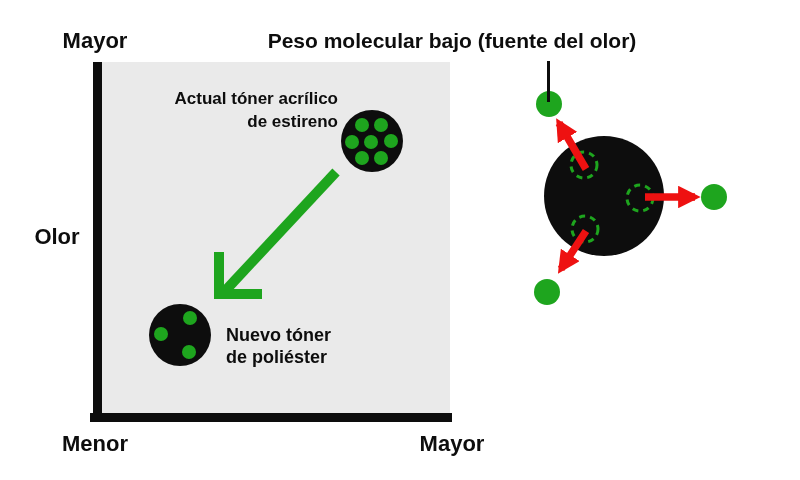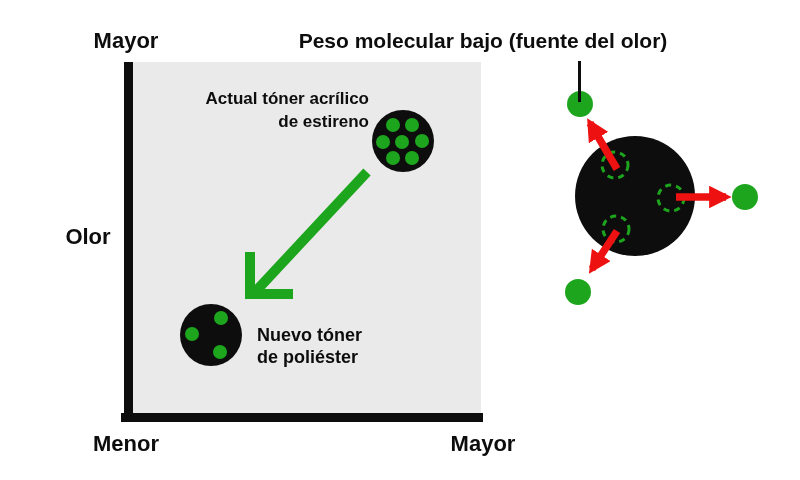--- a/index.html
+++ b/index.html
@@ -7,21 +7,20 @@
     padding: 0;
     background: #ffffff;
     font-family: "Liberation Sans", sans-serif;
   }
   .stage {
     position: relative;
     width: 748px;
     height: 480px;
     background: #ffffff;
     overflow: hidden;
-    margin-left: 31px;
   }
   svg text {
     font-family: "Liberation Sans", sans-serif;
     font-weight: 700;
     fill: #0d0d0d;
   }
   .t-title  { font-size: 21px; }
   .t-axis   { font-size: 22px; }
   .t-label  { font-size: 17px; }
   .t-label2 { font-size: 18px; }

